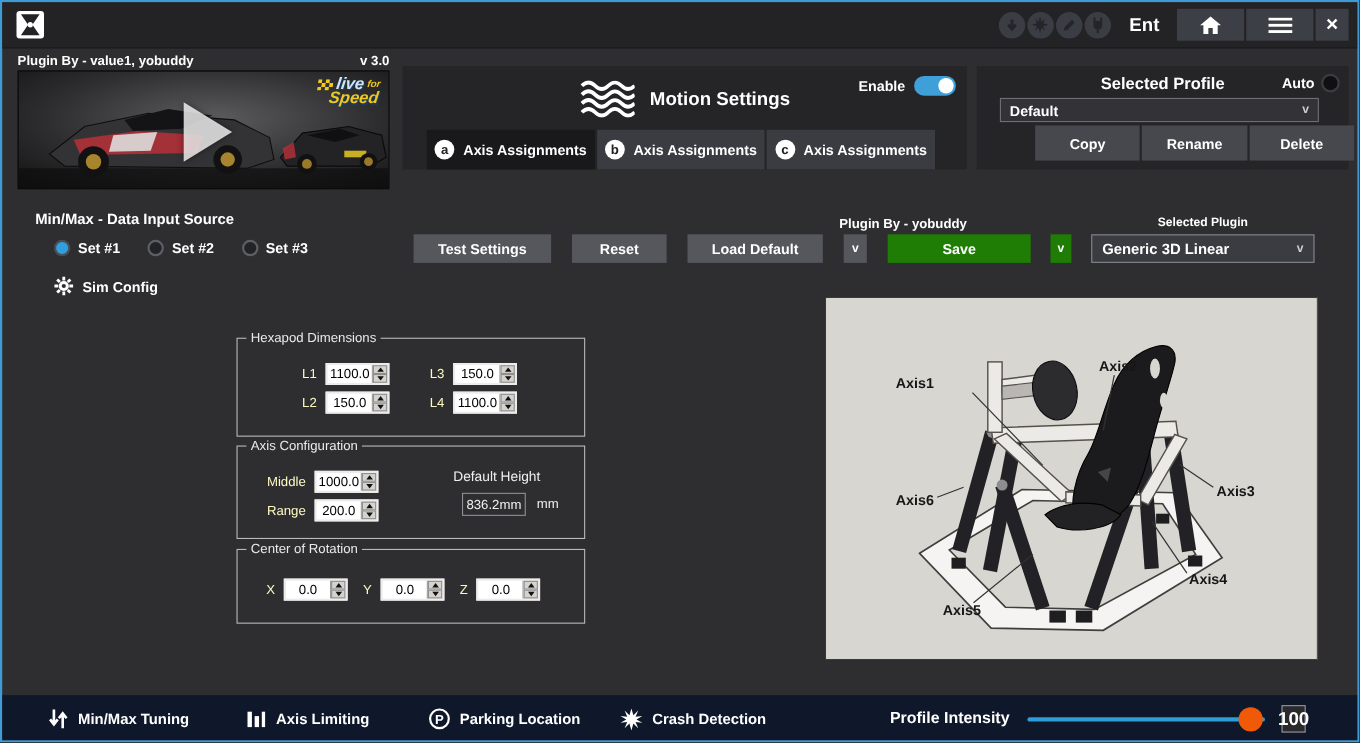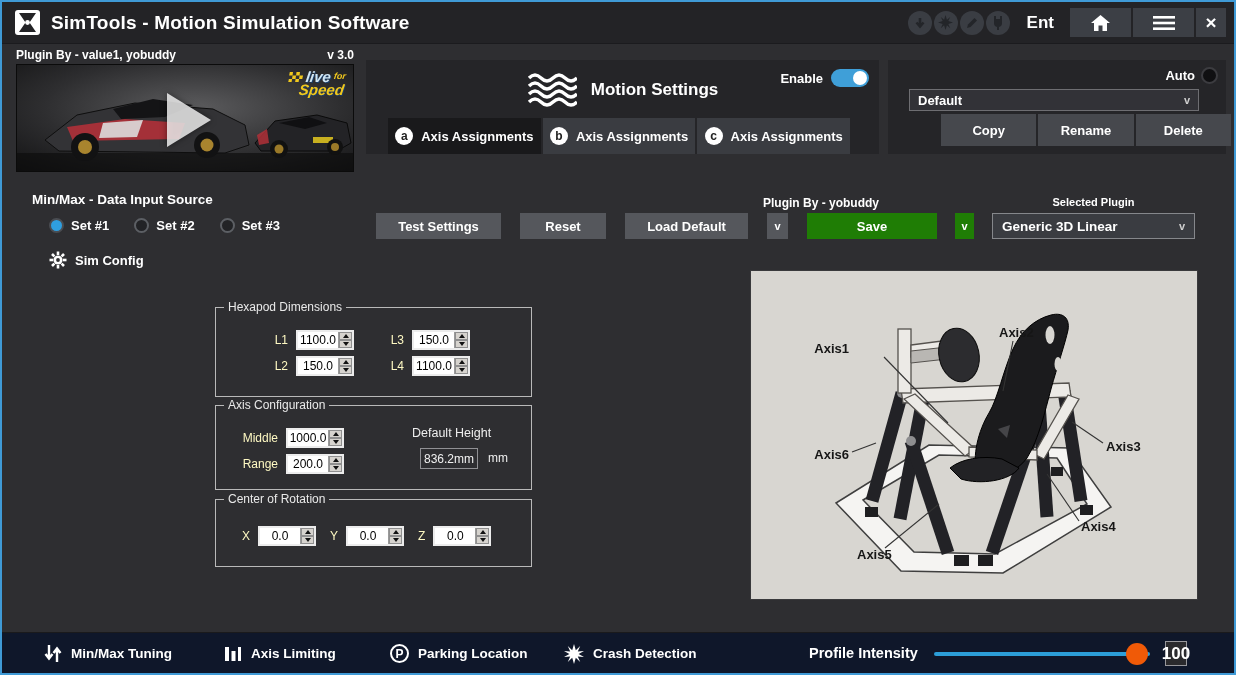--- a/index.html
+++ b/index.html
@@ -123,21 +123,20 @@
 <body>
 
 <div id="window">
 
   <div class="titlebar">
     <svg class="logo" viewBox="0 0 27 27">
       <rect x="1" y="1" width="25" height="25" rx="3" fill="#fff"></rect>
       <path d="M5 4 L22 4 L15.5 13.5 L22 23 L5 23 L11.5 13.5 Z" fill="#232326"></path>
       <circle cx="13.5" cy="13.5" r="2.4" fill="#fff"></circle>
     </svg>
-    <div class="app-title">SimTools - Motion Simulation Software</div>
     <div class="tb-spacer"></div>
     <div class="tb-circle">
       <svg width="14" height="14" viewBox="0 0 14 14">
           <path d="M7 2 V9 M3.5 6.5 L7 10.5 L10.5 6.5" stroke="#232529" stroke-width="2.6" fill="none"></path>
         </svg>
     </div>
     <div class="tb-circle">
       <svg width="15" height="15" viewBox="0 0 16 16">
           <path d="M8 0 L9.5 5 L13 2 L11 6.5 L16 8 L11 9.5 L13 14 L9.5 11 L8 16 L6.5 11 L3 14 L5 9.5 L0 8 L5 6.5 L3 2 L6.5 5 Z" fill="#232529"></path>
         </svg>
@@ -256,20 +255,21 @@
         <span class="tab-label">Axis Assignments</span>
       </div>
       <div class="tab">
         <span class="tab-circle">c</span>
         <span class="tab-label">Axis Assignments</span>
       </div>
     </div>
   </div>
 
   <div class="profile-panel">
+    <div class="pp-title">Selected Profile</div>
     <div class="auto-wrap">
       <span class="auto-label">Auto</span>
       <div class="auto-dot"></div>
     </div>
     <div class="pp-dropdown">
       <span class="dd-text">Default</span>
       <span class="dd-chev">v</span>
     </div>
     <div class="pp-btnrow">
       <div class="pp-btn">Copy</div>

